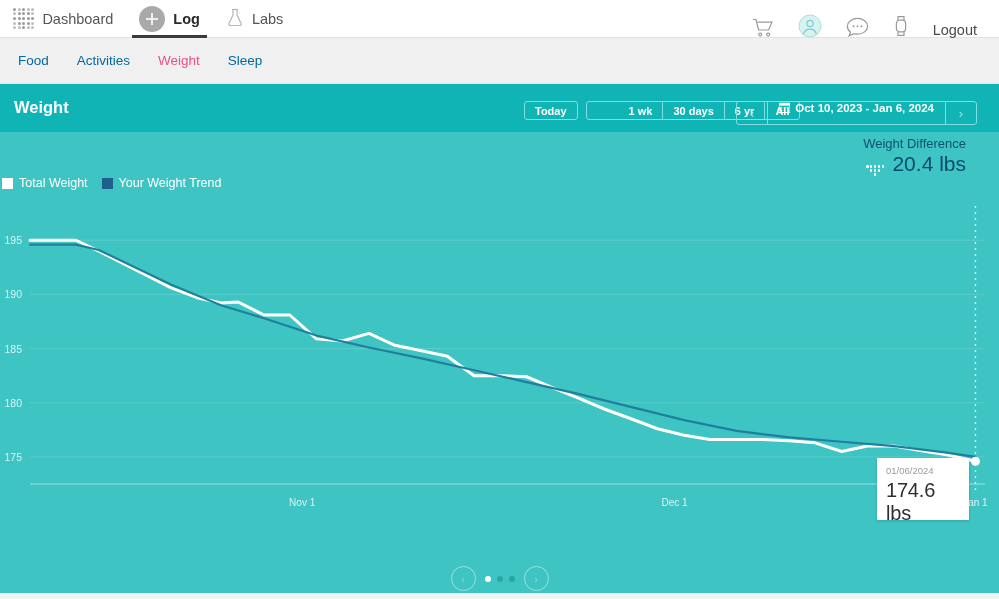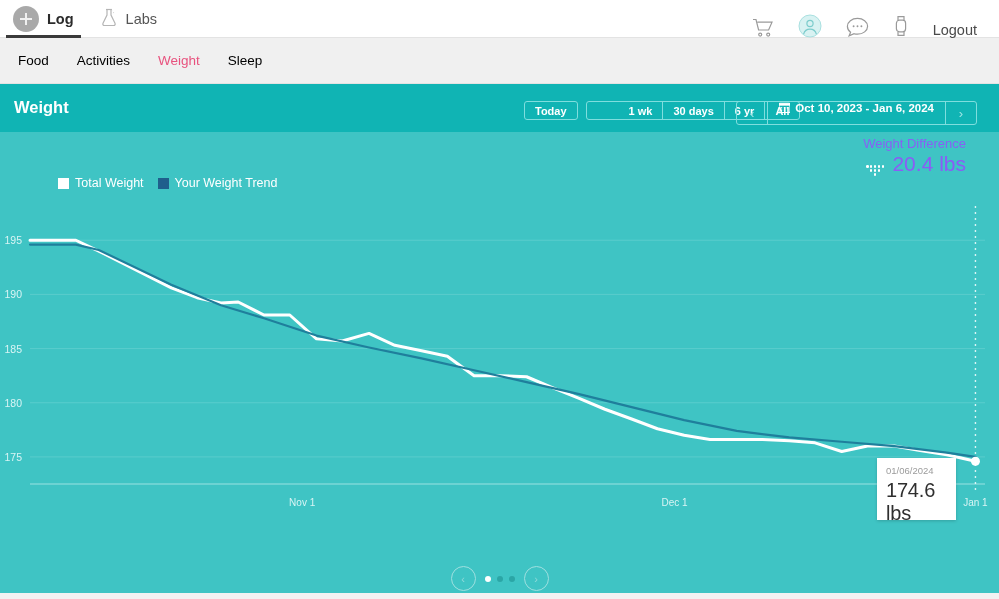--- a/index.html
+++ b/index.html
@@ -52,21 +52,21 @@
   .plus-circle::before { left: 7px; right: 7px; top: 12px; height: 2px; }
   .plus-circle::after { top: 7px; bottom: 7px; left: 12px; width: 2px; }
 
   
   .subnav {
     position: absolute; left: 0; top: 38px; width: 999px; height: 46px;
     background: #f0f0f0; display: flex; align-items: center;
     padding-left: 4px; border-bottom: 1px solid #e3e3e3;
   }
   .subnav-item {
-    padding: 0 14px; font-size: 13.5px; color: #000000; cursor: pointer;
+    padding: 0 14px; font-size: 13.5px; color: #0369a1; cursor: pointer;
   }
   .subnav-item.active { color: #e8527e; }
 
   
   .panel {
     position: absolute; left: 0; top: 84px; width: 999px; height: 509px;
     background: #3fc4c4;
   }
   .panel-head {
     position: relative; width: 999px; height: 48px; background: #10b4b4;
@@ -99,51 +99,51 @@
     color: #9fe5e5; font-size: 13px; cursor: pointer;
   }
   .date-label {
     display: flex; align-items: flex-start; gap: 5px; padding: 0 11px;
     color: #ffffff; font-size: 11.5px; font-weight: bold; cursor: pointer;
     border-left: 1px solid #7fdede; border-right: 1px solid #7fdede;
   }
 
   
   .wdiff {
-    position: absolute; right: 33px; top: 136px; text-align: right; color: #8b5cf6;
+    position: absolute; right: 33px; top: 136px; text-align: right; color: #0c4a6e;
   }
   .wdiff-label { font-size: 13px; opacity: .95; }
   .wdiff-value {
     font-size: 21px; display: flex; align-items: flex-end;
     justify-content: flex-end; gap: 8px; margin-top: 1px;
   }
   .tri-dots { display: grid; grid-template-columns: repeat(5, 2.6px);
               grid-auto-rows: 2.6px; gap: 1.4px; }
   .tri-dots i { width: 2.6px; height: 2.6px; border-radius: 50%; background: #ffffff; }
   .tri-dots i.off { background: transparent; }
 
   
   .legend {
     position: absolute; left: 0; top: 176px; display: flex; align-items: center;
-    gap: 14px; padding-left: 18px; margin-left: 40px;
+    gap: 14px; padding-left: 2px;
   }
   .legend-item { display: flex; align-items: center; gap: 6px; cursor: pointer; }
   .legend-swatch { width: 11px; height: 11px; display: block; }
   .legend-label { color: #ffffff; font-size: 12.5px; }
 
   
   .chart-wrap { position: absolute; left: 0; top: 196px; width: 999px; height: 350px; }
   .chart-svg { display: block; }
   .ytick { fill: #d8f4f4; font-size: 10.5px; font-family: "Liberation Sans", sans-serif; }
   .xtick { fill: #d8f4f4; font-size: 10px; font-family: "Liberation Sans", sans-serif;
            text-anchor: middle; }
 
   
   .tooltip {
-    position: absolute; left: 877px; top: 458px; width: 79px; height: 62px;
+    position: absolute; left: 877px; top: 458px; width: 92px; height: 62px;
     background: #ffffff; box-shadow: 0 1px 3px rgba(0,0,0,.18);
     padding: 7px 9px 0 9px;
   }
   .tt-date { font-size: 9.5px; color: #9b9b9b; }
   .tt-val { font-size: 20px; color: #2f2f2f; margin-top: 3px; letter-spacing: -.2px; }
 
   
   .carousel {
     position: absolute; left: 0; right: 0; top: 566px;
     display: flex; align-items: center; justify-content: center; gap: 9px;
@@ -162,20 +162,50 @@
   }
 </style>
 </head>
 <body>
 
 <div class="app">
 
   <div class="topnav">
     <div class="nav-left">
 
+      <div class="nav-item">
+        <span class="dotlogo">
+          <i class="d"></i>
+            <i></i>
+            <i class="d"></i>
+            <i></i>
+            <i></i>
+          <i></i>
+            <i class="d"></i>
+            <i class="d"></i>
+            <i class="d"></i>
+            <i></i>
+          <i class="d"></i>
+            <i class="d"></i>
+            <i class="d"></i>
+            <i class="d"></i>
+            <i class="d"></i>
+          <i></i>
+            <i class="d"></i>
+            <i class="d"></i>
+            <i class="d"></i>
+            <i></i>
+          <i></i>
+            <i></i>
+            <i class="d"></i>
+            <i></i>
+            <i></i>
+        </span>
+        <span>Dashboard</span>
+      </div>
 
       <div class="nav-item active">
         <span class="plus-circle"></span>
         <span>Log</span>
       </div>
 
 
       <div class="nav-item">
         <span>
           <svg width="18" height="20" viewBox="0 0 18 20" fill="none" stroke="#b5b5b5" stroke-width="1.2">

